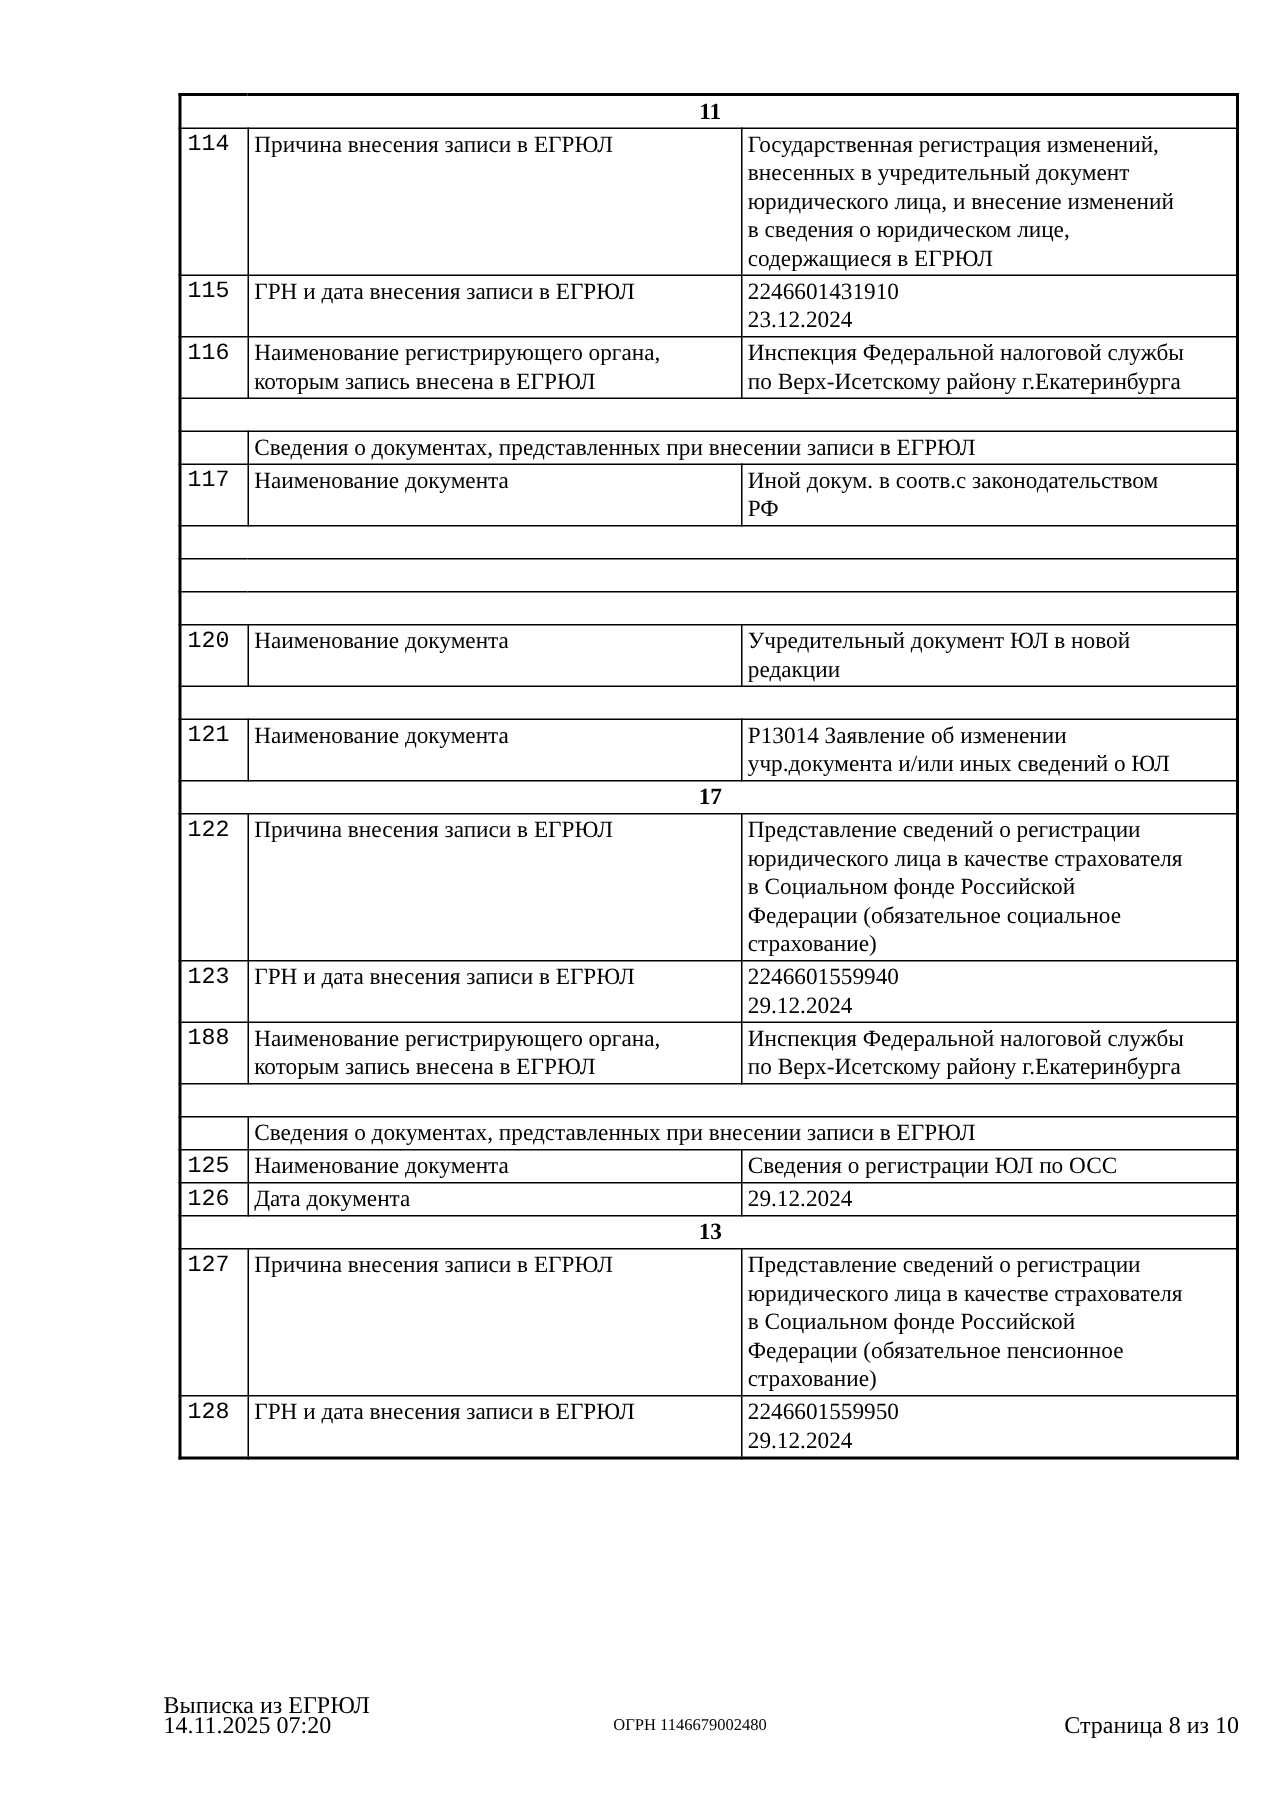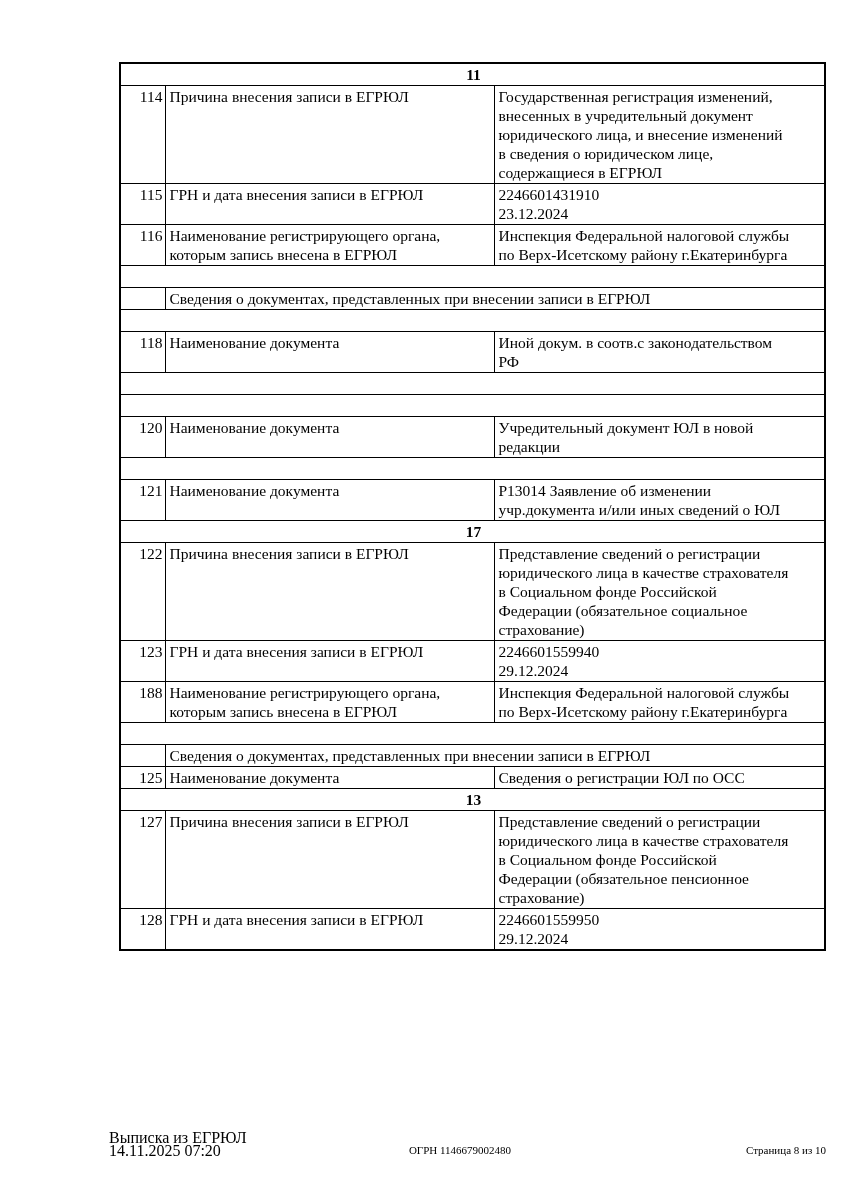--- a/index.html
+++ b/index.html
@@ -32,23 +32,24 @@
   table.doc-table col.c-label { width: 329px; }
   table.doc-table col.c-value { width: 331px; }
   table.doc-table td {
     border: 1px solid #000000;
     vertical-align: top;
     padding: 1px 2px 1px 4px;
     white-space: pre-line;
     overflow: hidden;
   }
   td.num-cell {
-    text-align: right;
+    text-align: left;
     padding-left: 1px;
     padding-right: 1px;
+    font-family: Liberation Mono, monospace;
   }
   td.section-cell {
     text-align: center;
     font-weight: bold;
     height: 19px;
   }
   td.empty-cell {
     height: 19px;
   }
   td.subheader-cell {
@@ -69,21 +70,21 @@
     top: 1144px;
     text-align: center;
     font-size: 11px;
     line-height: 13px;
     font-family: "Liberation Serif", "DejaVu Serif", serif;
   }
   .footer-right {
     position: absolute;
     right: 58px;
     top: 1144px;
-    font-size: 11px;
+    font-size: 16px;
     line-height: 13px;
     font-family: "Liberation Serif", "DejaVu Serif", serif;
   }
 </style>
 </head>
 <body>
 
 <div class="page">
 
   <table class="doc-table">
@@ -119,27 +120,27 @@
 по Верх-Исетскому району г.Екатеринбурга</td>
         </tr>
         <tr>
           <td class="empty-cell" colspan="3"></td>
         </tr>
         <tr>
           <td class="num-cell"></td>
           <td class="subheader-cell" colspan="2">Сведения о документах, представленных при внесении записи в ЕГРЮЛ</td>
         </tr>
         <tr>
-          <td class="empty-cell" colspan="3"></td>
-        </tr>
-        <tr>
-          <td class="num-cell">118</td>
+          <td class="num-cell">117</td>
           <td class="label-cell">Наименование документа</td>
           <td class="value-cell">Иной докум. в соотв.с законодательством
 РФ</td>
+        </tr>
+        <tr>
+          <td class="empty-cell" colspan="3"></td>
         </tr>
         <tr>
           <td class="empty-cell" colspan="3"></td>
         </tr>
         <tr>
           <td class="empty-cell" colspan="3"></td>
         </tr>
         <tr>
           <td class="num-cell">120</td>
           <td class="label-cell">Наименование документа</td>
@@ -186,20 +187,25 @@
         <tr>
           <td class="num-cell"></td>
           <td class="subheader-cell" colspan="2">Сведения о документах, представленных при внесении записи в ЕГРЮЛ</td>
         </tr>
         <tr>
           <td class="num-cell">125</td>
           <td class="label-cell">Наименование документа</td>
           <td class="value-cell">Сведения о регистрации ЮЛ по ОСС</td>
         </tr>
         <tr>
+          <td class="num-cell">126</td>
+          <td class="label-cell">Дата документа</td>
+          <td class="value-cell">29.12.2024</td>
+        </tr>
+        <tr>
           <td class="section-cell" colspan="3">13</td>
         </tr>
         <tr>
           <td class="num-cell">127</td>
           <td class="label-cell">Причина внесения записи в ЕГРЮЛ</td>
           <td class="value-cell">Представление сведений о регистрации
 юридического лица в качестве страхователя
 в Социальном фонде Российской
 Федерации (обязательное пенсионное
 страхование)</td>

